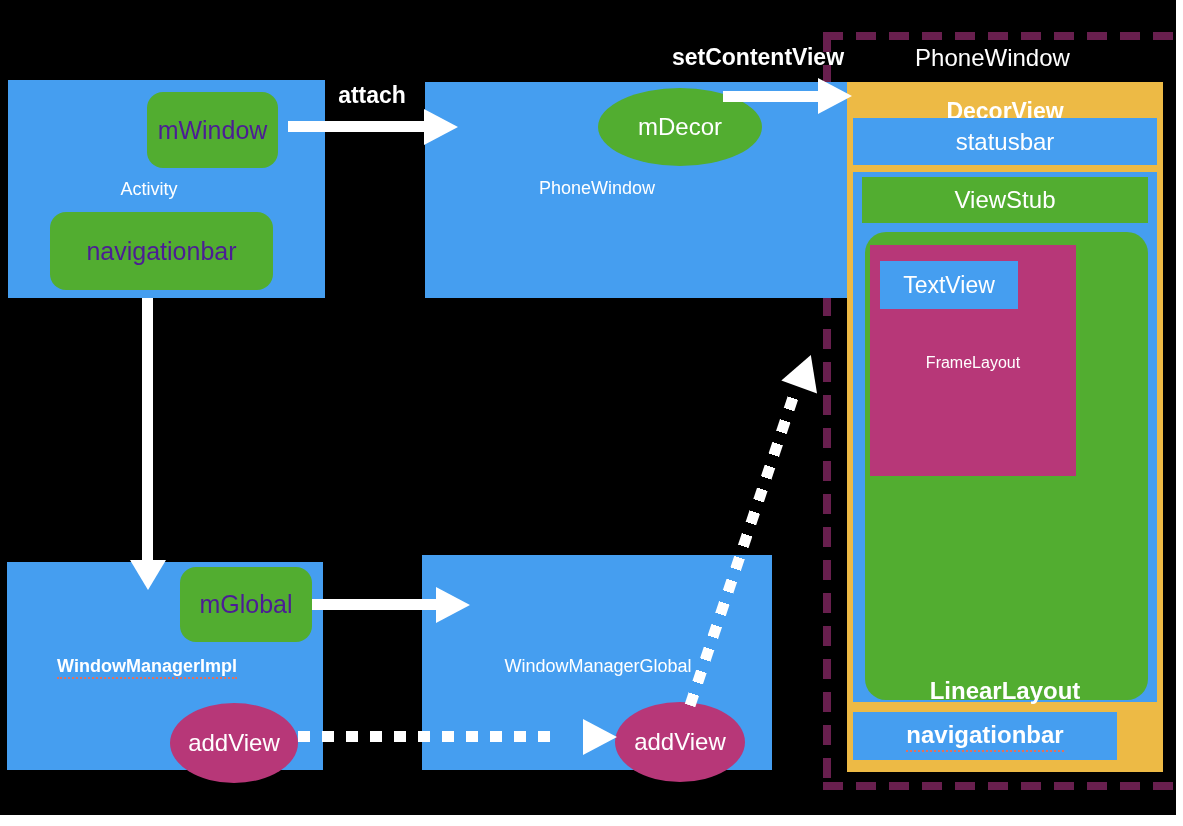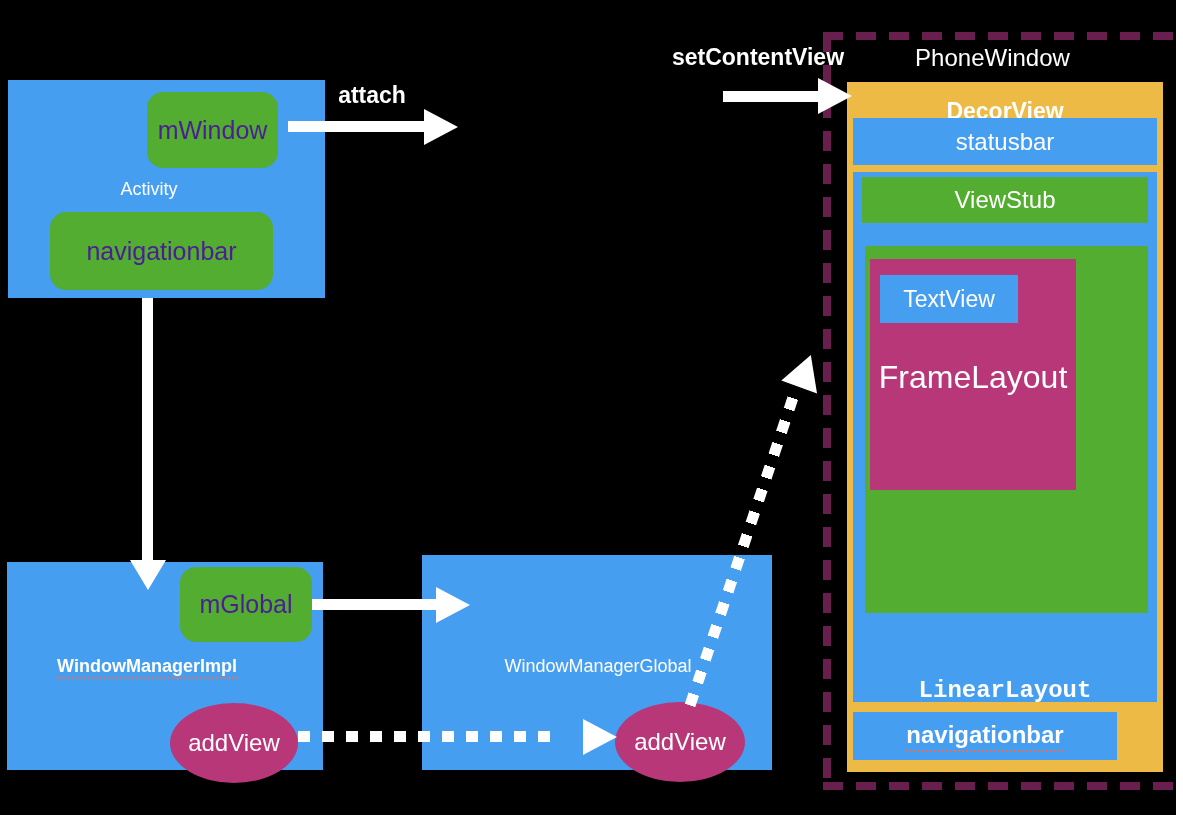--- a/index.html
+++ b/index.html
@@ -51,20 +51,26 @@
     <div class="box" style="left:8px;top:80px;width:317px;height:218px;">
       <div class="pill" style="left:139px;top:12px;width:131px;height:76px;">
         <span>mWindow</span>
       </div>
       <div class="nodelabel" style="left:66px;top:95px;width:150px;">Activity</div>
       <div class="pill" style="left:42px;top:132px;width:223px;height:78px;">
         <span>navigationbar</span>
       </div>
     </div>
 
+    <div class="box" style="left:425px;top:82px;width:597px;height:216px;">
+      <div class="ellipse green" style="left:173px;top:6px;width:164px;height:78px;">
+        <span>mDecor</span>
+      </div>
+      <div class="nodelabel" style="left:32px;top:92px;width:280px;">PhoneWindow</div>
+    </div>
 
     <div class="box" style="left:7px;top:562px;width:316px;height:208px;overflow:visible;">
       <div class="pill" style="left:173px;top:5px;width:132px;height:75px;">
         <span>mGlobal</span>
       </div>
       <div class="nodelabel" style="left:10px;top:90px;width:260px;">
         <span class="squiggle">WindowManagerImpl</span>
       </div>
       <div class="ellipse magenta" style="left:163px;top:141px;width:128px;height:80px;">
         <span>addView</span>
@@ -80,29 +86,29 @@
 
     <div class="abs" style="left:847px;top:82px;width:316px;height:690px;background:var(--orange);">
       <div class="nodelabel bold" style="left:0;top:8px;width:316px;font-size:23px;">DecorView</div>
       <div class="abs barlabel" style="left:6px;top:36px;width:304px;height:47px;background:var(--blue);">
         <span>statusbar</span>
       </div>
       <div class="abs" style="left:6px;top:90px;width:304px;height:530px;background:var(--blue);">
         <div class="abs barlabel" style="left:9px;top:5px;width:286px;height:46px;background:var(--green);">
           <span>ViewStub</span>
         </div>
-        <div class="abs" style="left:12px;top:74px;width:283px;height:367px;background:var(--green);">
+        <div class="abs" style="left:12px;top:60px;width:283px;height:468px;background:var(--green);border-radius:21px;">
           <div class="abs" style="left:5px;top:13px;width:206px;height:231px;background:var(--magenta);">
             <div class="abs barlabel" style="left:10px;top:16px;width:138px;height:48px;background:var(--blue);font-size:23px;">
               <span>TextView</span>
             </div>
-            <div class="nodelabel" style="left:0;top:104px;width:206px;font-size:32px;">FrameLayout</div>
+            <div class="nodelabel" style="left:0;top:104px;width:206px;font-size:16px;">FrameLayout</div>
           </div>
         </div>
-        <div class="nodelabel bold" style="left:0;top:498px;width:304px;font-size:24px;font-family:Liberation Mono, monospace;">LinearLayout</div>
+        <div class="nodelabel bold" style="left:0;top:498px;width:304px;font-size:24px;">LinearLayout</div>
       </div>
       <div class="abs barlabel" style="left:6px;top:630px;width:264px;height:48px;background:var(--blue);">
         <span class="squiggle">navigationbar</span>
       </div>
     </div>
 
     <div class="arrowlabel" style="left:330px;top:82px;width:84px;">attach</div>
     <div class="hline" style="left:288px;top:121px;width:137px;"></div>
     <div class="head-right" style="left:424px;top:109px;"></div>
 

